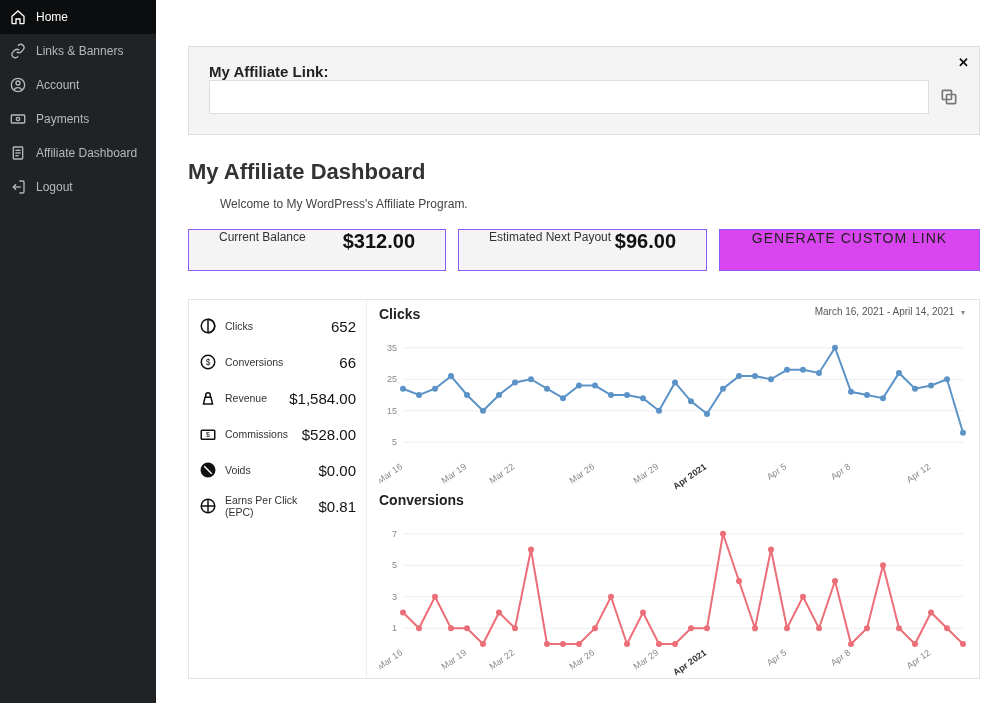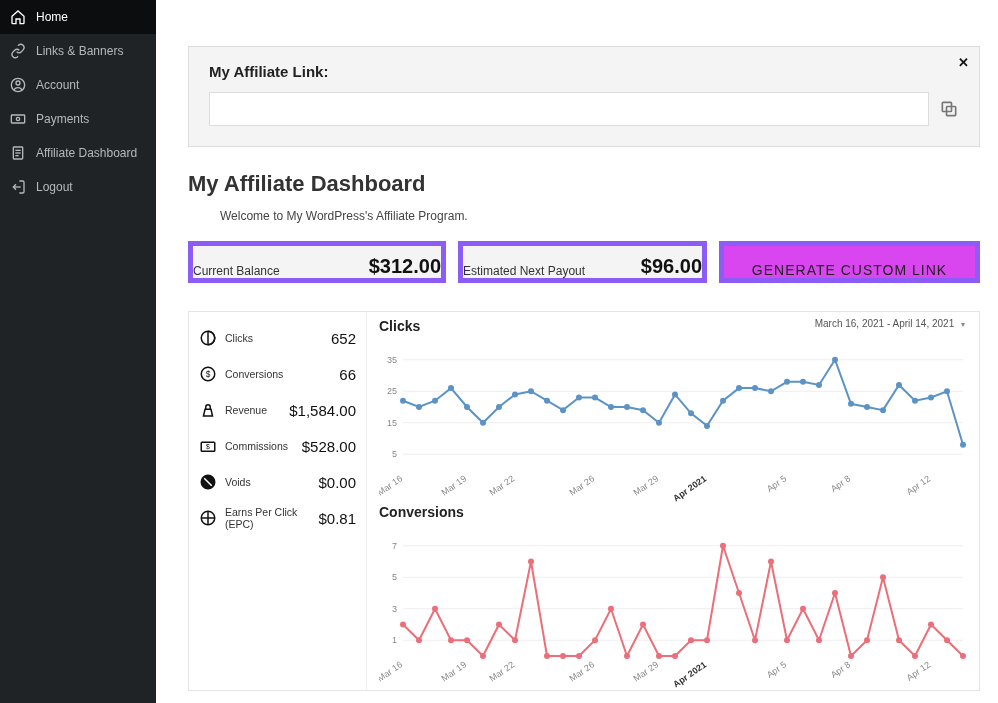--- a/index.html
+++ b/index.html
@@ -44,38 +44,38 @@
     border: 1px solid #ddd;
     background: #f4f4f4;
     padding: 16px 20px 20px 20px;
     margin-top: 46px;
     position: relative;
   }
   .link-panel-close {
     position: absolute; top: 8px; right: 10px;
     font-weight: bold; cursor: pointer; font-size: 13px; color:#111;
   }
-  .link-panel h3 { font-size: 15px; font-weight: 700; color:#222; margin-bottom:12px;}
+  .link-panel h3 { font-size: 15px; font-weight: 700; color:#222; }
   .link-input-row { display:flex; align-items:center; }
   .link-input {
     flex:1; height:34px; border:1px solid #ddd; background:#fff; padding:0 8px;
     font-size:13px;
   }
   .copy-btn {
     width:20px; height:20px; margin-left:10px; color:#777; cursor:pointer;
   }
   h1.dash-title { font-size:22px; font-weight:700; color:#333; margin-top:24px; }
   .welcome { font-size:12px; color:#444; margin-top:12px;margin-left:32px; }
   .summary-row {
     display:flex; gap:12px; margin-top:18px;
   }
   .summary-card {
-    border:5px solid #8b5cf6; background:#f4f4f4;
-    height:42px; display:flex; align-items:flex-end; justify-content:space-between;
-    padding:0 0; font-size:12px; color:#333;
+    border:1px solid #8b5cf6; background:#f4f4f4;
+    height:42px; display:flex; align-items:flex-start; justify-content:space-between;
+    padding:0 30px; font-size:12px; color:#333;
   }
   .summary-card .lbl { font-size:12px; }
   .summary-card .val { font-size:20px; font-weight:700; color:#111; }
   .summary-card.balance { flex:0 0 258px; }
   .summary-card.payout  { flex:0 0 249px; }
   .summary-card.generate {
     flex:1; justify-content:center; background:#d946ef;
     font-weight:400; font-size:14px; letter-spacing:1px; cursor:pointer;
     color:#222;
   }

